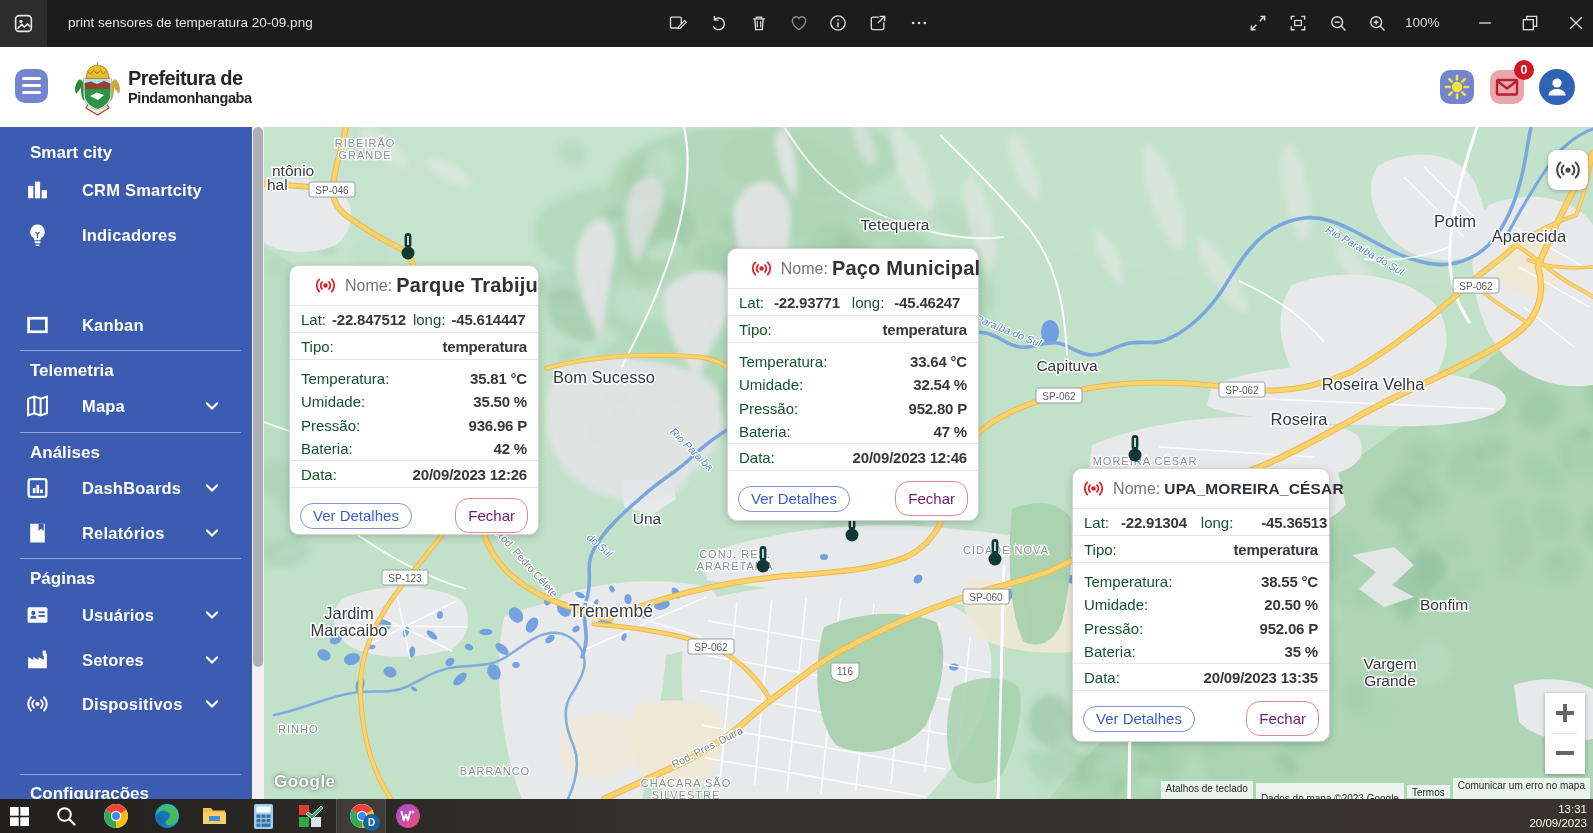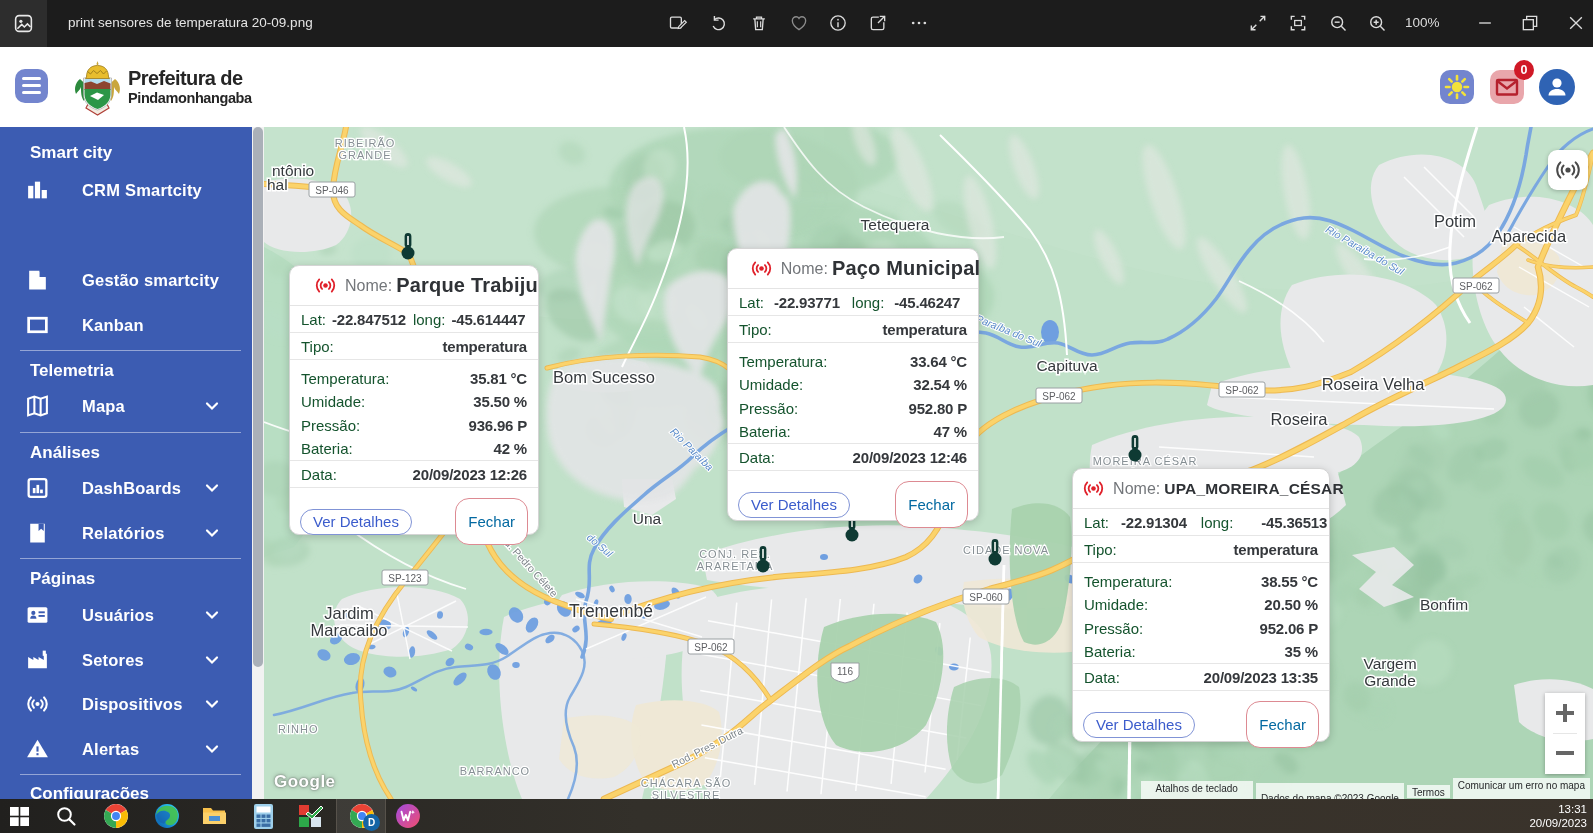--- a/index.html
+++ b/index.html
@@ -39,21 +39,21 @@
   .phead .nm { color:#73767a; font-size:16px; margin:0 4px 0 8px; }
   .phead .nv { color:#2f3236; font-size:20px; font-weight:bold; letter-spacing:0.2px; }
   .prow { display:flex; align-items:center; justify-content:space-between; height:27px; border-bottom:1px solid #e6e6e6; padding:0 11px;gap:17px; }
   .plat { display:flex; align-items:center; height:27px; border-bottom:1px solid #e6e6e6; padding:0 11px; }
   .pl { color:#14532d; font-size:15px; }
   .pv { color:#35383c; font-size:15px; font-weight:bold; letter-spacing:-0.2px; }
   .pmetrics { border-bottom:1px solid #e6e6e6; padding:3px 11px; }
   .pm { display:flex; align-items:flex-end; justify-content:space-between; height:23.5px; }
   .pbtns { display:flex; align-items:center; justify-content:space-between; padding:10px 10px; }
   .bdet { border:1px solid #8093d6; color:#3b5ccc; border-radius:14px; font-size:15px; padding:3.5px 12px; background:#fff; }
-  .bfec { border:1px solid #dd8a92; color:#0369a1; border-radius:14px; font-size:15px; padding:14px 12px; background:#fff; }
+  .bfec { border:1px solid #dd8a92; color:#701a75; border-radius:14px; font-size:15px; padding:8px 12px; background:#fff; }
   
   #taskbar { position:absolute; left:0; top:799px; width:1593px; height:34px; background:linear-gradient(90deg,#21201e,#33302a 40%,#3a332b); }
   #clock { position:absolute; right:6px; top:802px; color:#fff; font-size:11.5px; text-align:right; line-height:14px; }
 </style>
 </head>
 <body>
 
 <div id="titlebar"></div>
 <div id="appicon">
   <svg style="position:absolute;left:13px;top:13px" width="21" height="21" viewBox="0 0 24 24">
@@ -178,27 +178,29 @@
 <div id="sidebar">
   <div class="sechead" style="top:16px">Smart city</div>
   <div class="mitem" style="top:48px">
     <svg class="micon" viewBox="0 0 24 24">
         <rect x="3" y="8" width="5" height="12" fill="#fff"></rect>
         <rect x="9.5" y="4" width="5" height="16" fill="#fff"></rect>
         <rect x="16" y="12" width="5" height="8" fill="#fff"></rect>
       </svg>
     <div class="mlabel">CRM Smartcity</div>
   </div>
-  <div class="mitem" style="top:138px">
+  <div class="mitem" style="top:93px">
     <svg class="micon" viewBox="0 0 24 24">
-        <path d="M4 3h10l6 6v12H4z" fill="#fff"></path>
-        <path d="M14 3l6 6h-6z" fill="#3c5cb2"></path>
-        <path d="M14 3l6 6" stroke="#3c5cb2" stroke-width="1" fill="none"></path>
-      </svg>
-    <div class="mlabel">Gestão smartcity</div>
+        <path d="M12 2a7 7 0 0 0-4 12.7c.8.6 1 1.3 1 2.3h6c0-1 .2-1.7 1-2.3A7 7 0 0 0 12 2z" fill="#fff"></path>
+        <rect x="9" y="18" width="6" height="2" rx="1" fill="#fff"></rect>
+        <rect x="10" y="21" width="4" height="1.6" rx="0.8" fill="#fff"></rect>
+        <path d="M10 9l2 2 2-2" stroke="#3c5cb2" stroke-width="1.2" fill="none"></path>
+        <line x1="12" y1="11" x2="12" y2="15" stroke="#3c5cb2" stroke-width="1.2"></line>
+      </svg>
+    <div class="mlabel">Indicadores</div>
   </div>
   <div class="mitem" style="top:183px">
     <svg class="micon" viewBox="0 0 24 24">
         <rect x="3.5" y="5.5" width="17" height="13" fill="none" stroke="#fff" stroke-width="2.6"></rect>
       </svg>
     <div class="mlabel">Kanban</div>
   </div>
   <div class="msep" style="top:223px"></div>
   <div class="sechead" style="top:234px">Telemetria</div>
   <div class="mitem" style="top:264px">
@@ -261,31 +263,20 @@
         <path d="M5 7.5l5 5 5-5" fill="none" stroke="#fff" stroke-width="2.2" stroke-linecap="round"></path>
       </svg>
   </div>
   <div class="mitem" style="top:562px">
     <svg class="micon" viewBox="0 0 24 24">
         <circle cx="12" cy="12" r="2" fill="#fff"></circle>
         <path d="M8.5 15.5a5 5 0 0 1 0-7M15.5 8.5a5 5 0 0 1 0 7" stroke="#fff" stroke-width="2" fill="none" stroke-linecap="round"></path>
         <path d="M5.7 18.3a9 9 0 0 1 0-12.6M18.3 5.7a9 9 0 0 1 0 12.6" stroke="#fff" stroke-width="2" fill="none" stroke-linecap="round"></path>
       </svg>
     <div class="mlabel">Dispositivos</div>
-    <svg class="mchev" viewBox="0 0 20 20">
-        <path d="M5 7.5l5 5 5-5" fill="none" stroke="#fff" stroke-width="2.2" stroke-linecap="round"></path>
-      </svg>
-  </div>
-  <div class="mitem" style="top:607px">
-    <svg class="micon" viewBox="0 0 24 24">
-        <path d="M12 3L22 20H2z" fill="#fff"></path>
-        <rect x="11" y="9.5" width="2" height="5" fill="#3c5cb2"></rect>
-        <rect x="11" y="16" width="2" height="2" fill="#3c5cb2"></rect>
-      </svg>
-    <div class="mlabel">Alertas</div>
     <svg class="mchev" viewBox="0 0 20 20">
         <path d="M5 7.5l5 5 5-5" fill="none" stroke="#fff" stroke-width="2.2" stroke-linecap="round"></path>
       </svg>
   </div>
   <div class="msep" style="top:647px"></div>
   <div class="sechead" style="top:657px">Configurações</div>
 </div>
 <div id="sscroll"></div>
 <div id="sthumb"></div>
 
@@ -816,21 +807,21 @@
 </div>
 <div style="position:absolute;left:1281px;top:566px;width:40px;height:81px;background:#fff;box-shadow:0 1px 4px rgba(0,0,0,0.3);">
   <svg width="40" height="81" viewBox="0 0 40 81">
         <path d="M20 11v18M11 20h18" stroke="#666" stroke-width="4"></path>
         <path d="M8 40.5h24" stroke="#e6e6e6" stroke-width="1"></path>
         <path d="M11 60h18" stroke="#666" stroke-width="4"></path>
       </svg>
 </div>
 <div style="position:absolute;left:10px;top:645px;font-size:17px;font-weight:bold;color:#fff;letter-spacing:0.5px;text-shadow:0 0 2px rgba(80,80,80,0.8),0 0 4px rgba(80,80,80,0.5);">Google</div>
 <div style="position:absolute;right:3px;top:657px;height:15px;display:flex;gap:3px;font-size:10px;color:#26282a;align-items:center;">
-  <div style="background:rgba(255,255,255,0.75);padding:1px 15px;height:21px;line-height:13px;">Atalhos de teclado</div>
+  <div style="background:rgba(255,255,255,0.75);padding:1px 5px;height:21px;line-height:13px;">Atalhos de teclado</div>
   <div style="background:rgba(255,255,255,0.75);padding:9px 5px;height:13px;line-height:13px;">Dados do mapa ©2023 Google</div>
   <div style="background:rgba(255,255,255,0.75);padding:1px 5px;height:13px;line-height:13px;">Termos</div>
   <div style="background:rgba(255,255,255,0.75);padding:1px 5px;height:27px;line-height:13px;">Comunicar um erro no mapa</div>
 </div>
 </div>
 
 <div class="popup" style="left:289px;top:265px;width:250px;height:270px;">
   <div class="phead">
     <svg width="23" height="19" viewBox="0 0 24 20">
         <circle cx="12" cy="10" r="2.4" fill="#e0202a"></circle>

